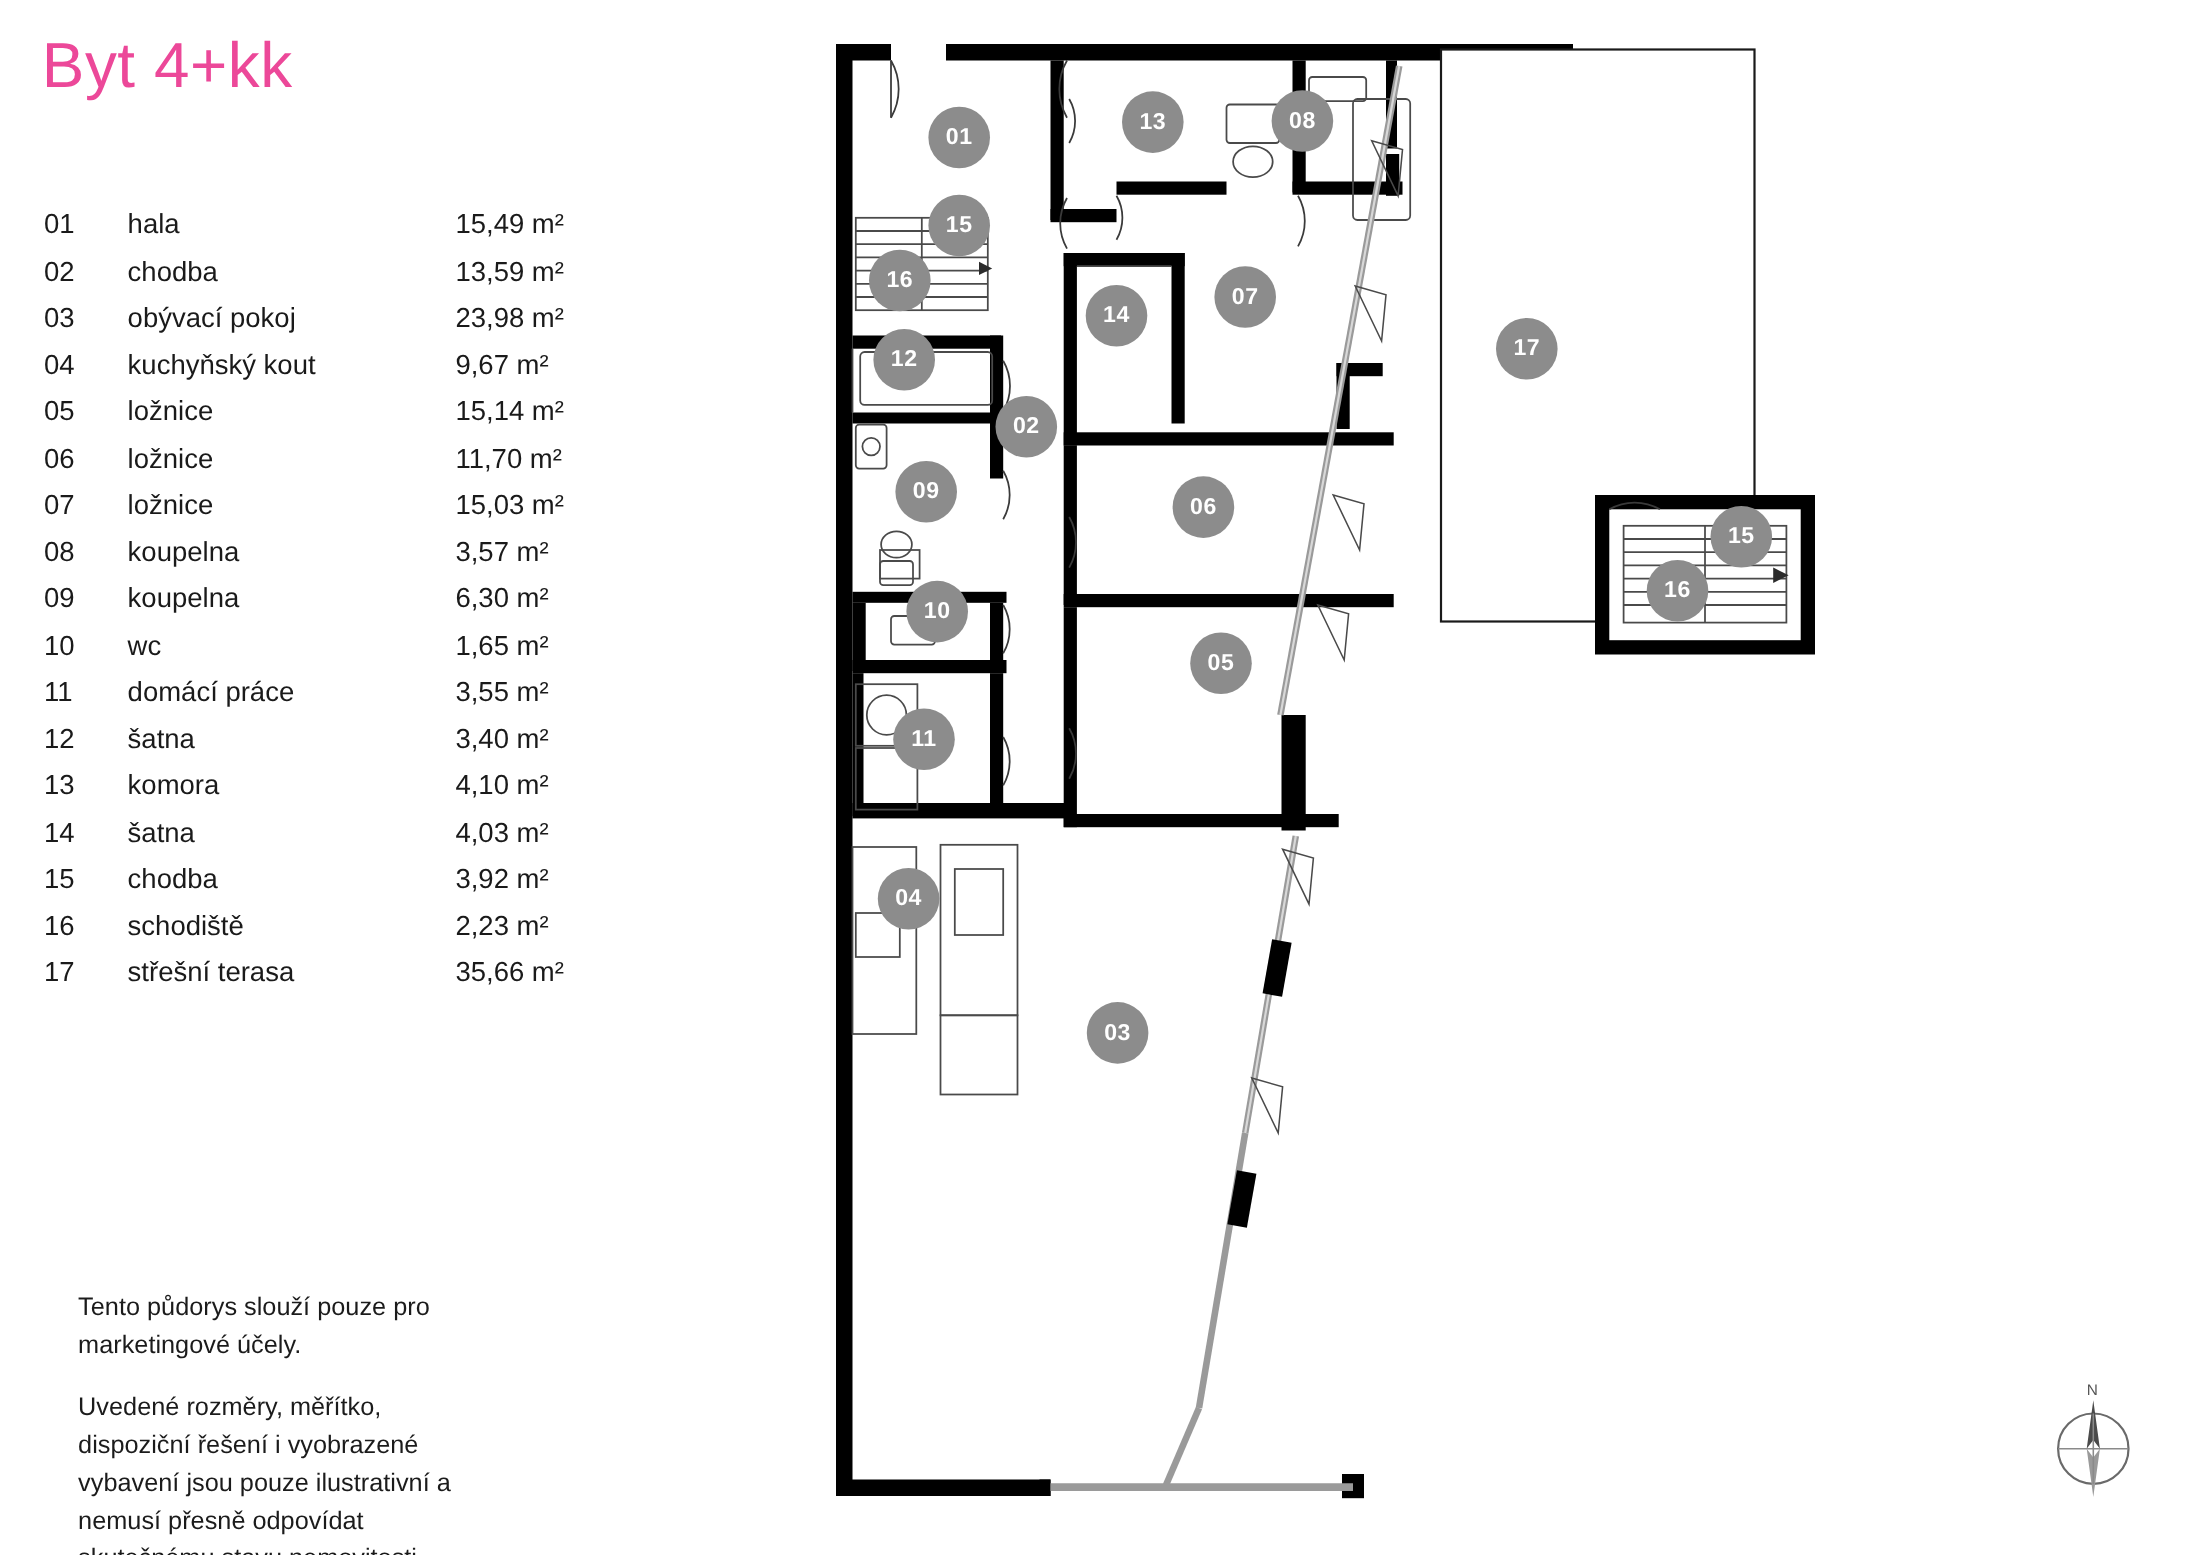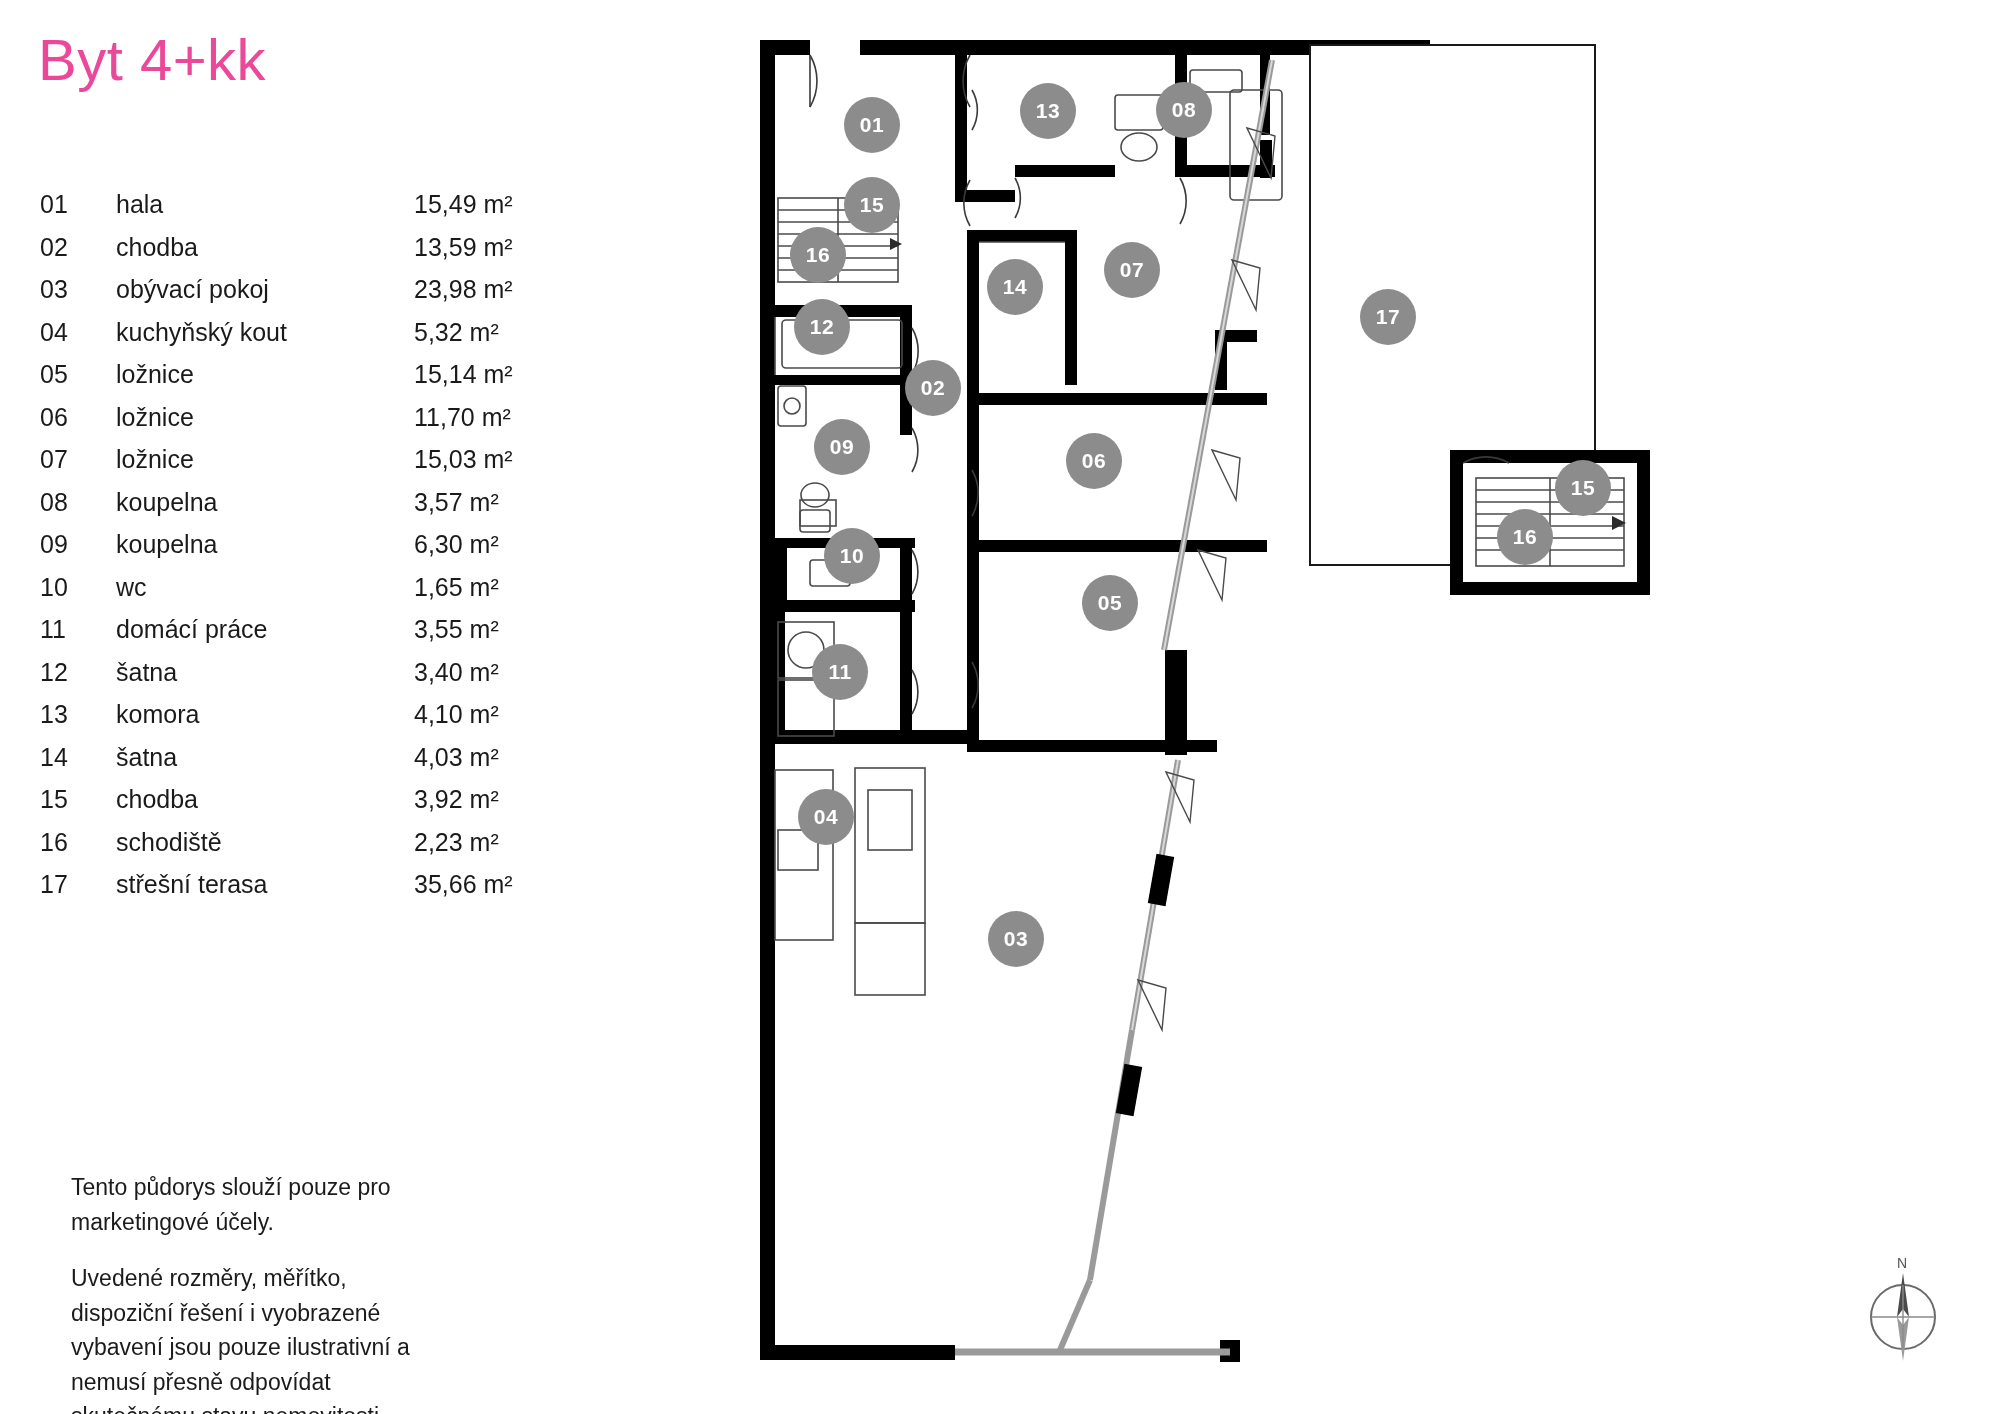--- a/index.html
+++ b/index.html
@@ -139,21 +139,21 @@
       <span class="legend-area">13,59 m²</span>
     </div>
     <div class="legend-row">
       <span class="legend-num">03</span>
       <span class="legend-name">obývací pokoj</span>
       <span class="legend-area">23,98 m²</span>
     </div>
     <div class="legend-row">
       <span class="legend-num">04</span>
       <span class="legend-name">kuchyňský kout</span>
-      <span class="legend-area">5,32 m²</span>
+      <span class="legend-area">9,67 m²</span>
     </div>
     <div class="legend-row">
       <span class="legend-num">05</span>
       <span class="legend-name">ložnice</span>
       <span class="legend-area">15,14 m²</span>
     </div>
     <div class="legend-row">
       <span class="legend-num">06</span>
       <span class="legend-name">ložnice</span>
       <span class="legend-area">11,70 m²</span>

